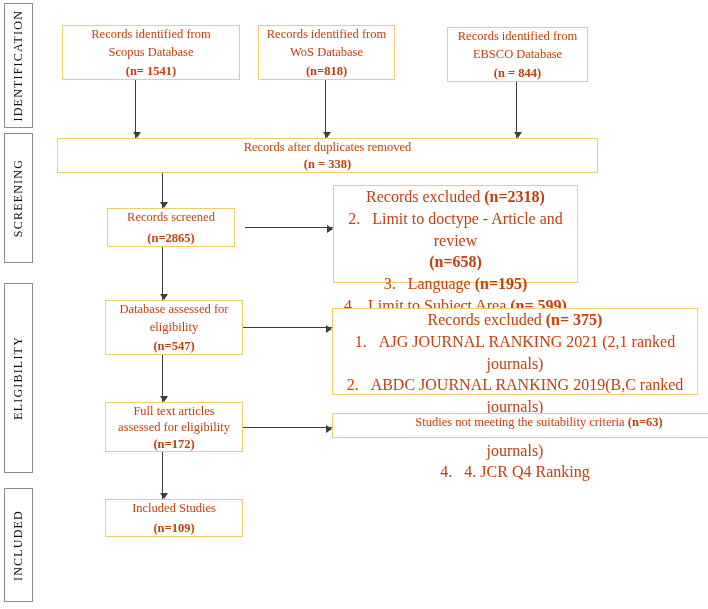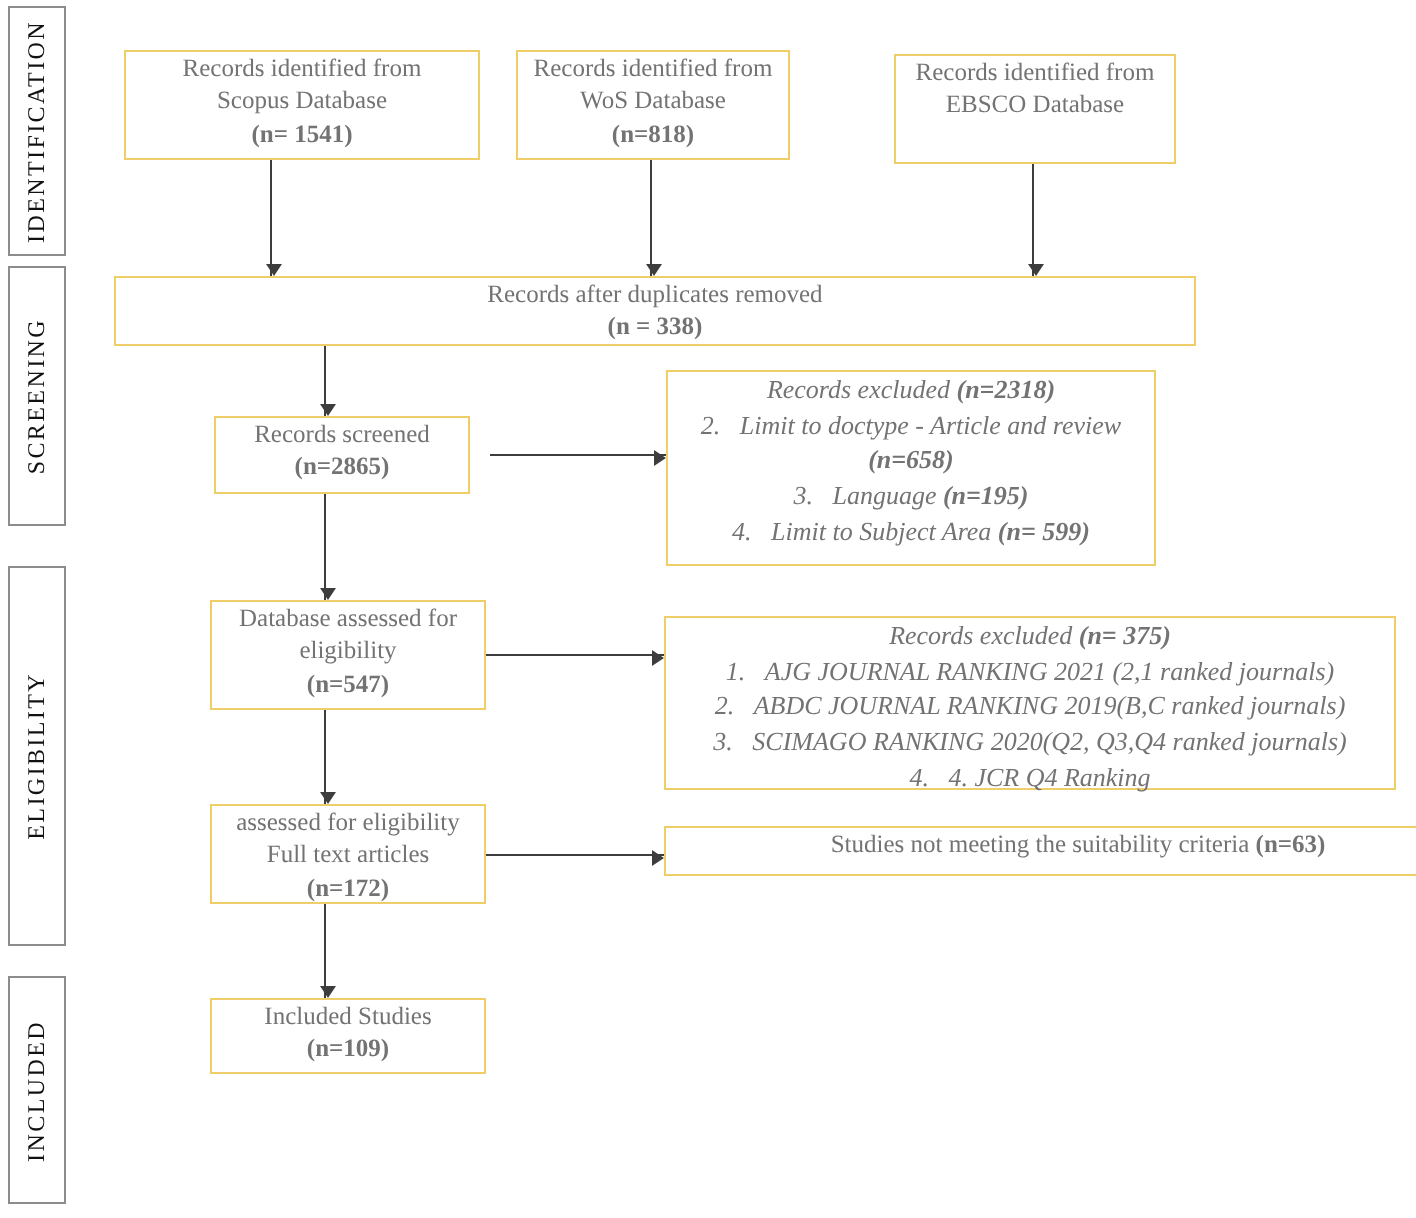--- a/index.html
+++ b/index.html
@@ -4,43 +4,43 @@
 <style>
   * { box-sizing: border-box; margin: 0; padding: 0; }
   body { background: #ffffff; font-family: "Liberation Serif", "DejaVu Serif", serif; }
   #canvas {
     position: relative; width: 708px; height: 609px;
     background: #ffffff; color: #1f1f1f; overflow: hidden;
   }
   .box {
     position: absolute; background: #fff;
     border: 1.5px solid #efcd69;
-    display: flex; flex-direction: column; justify-content: flex-start;
-    text-align: center; font-size: 12.5px; line-height: 1.3; color: #737373;
+    display: flex; flex-direction: column; justify-content: space-between;
+    text-align: center; font-size: 12.5px; line-height: 1.3; color: #c2410c;
   }
   .box b { font-weight: 700; }
   .stage {
     position: absolute; background: #fff; border: 1px solid #8c8c8c;
     display: flex; align-items: center; justify-content: center;
   }
   .stage span {
     writing-mode: vertical-rl; transform: rotate(180deg);
     font-size: 12px; letter-spacing: 1.2px; color: #111; white-space: nowrap;
   }
   .av { position: absolute; width: 0; border-left: 1.4px solid #3d3d3d; }
   .av::after {
     content: ""; position: absolute; bottom: 0; left: -3.4px;
     border: 4px solid transparent; border-bottom: none; border-top: 6px solid #3d3d3d;
   }
   .ah { position: absolute; height: 0; border-top: 1.4px solid #3d3d3d; }
   .ah::after {
     content: ""; position: absolute; right: 0; top: -3.4px;
     border: 4px solid transparent; border-right: none; border-left: 6px solid #3d3d3d;
   }
-  .small { font-size: 13px; line-height: 1.36; font-style: italic; }
+  .small { font-size: 16px; line-height: 1.36; }
   .ex-line { white-space: pre-wrap; }
 </style>
 </head>
 <body>
 
 <div id="canvas">
 
   <div class="stage" style="left:4px; top:3px; width:29px; height:125px;">
     <span>IDENTIFICATION</span>
   </div>
@@ -60,20 +60,21 @@
     <div><b>(n= 1541)</b></div>
   </div>
   <div class="box" style="left:258px; top:25px; width:137px; height:55px;">
     <div>Records identified from</div>
     <div>WoS Database</div>
     <div><b>(n=818)</b></div>
   </div>
   <div class="box" style="left:447px; top:27px; width:141px; height:55px;">
     <div>Records identified from</div>
     <div>EBSCO Database</div>
+    <div><b>(n = 844)</b></div>
   </div>
 
   <div class="box" style="left:57px; top:138px; width:541px; height:35px;">
     <div>Records after duplicates removed</div>
     <div><b>(n = 338)</b></div>
   </div>
 
   <div class="box" style="left:107px; top:208px; width:128px; height:39px;">
     <div>Records screened</div>
     <div><b>(n=2865)</b></div>
@@ -95,22 +96,22 @@
 
   <div class="box small" style="left:332px; top:308px; width:366px; height:87px;">
     <div class="ex-line"><span>Records excluded </span><b>(n= 375)</b></div>
     <div class="ex-line"><span>1.&nbsp;&nbsp;&nbsp;AJG JOURNAL RANKING 2021 (2,1 ranked journals)</span></div>
     <div class="ex-line"><span>2.&nbsp;&nbsp;&nbsp;ABDC JOURNAL RANKING 2019(B,C ranked journals)</span></div>
     <div class="ex-line"><span>3.&nbsp;&nbsp;&nbsp;SCIMAGO RANKING 2020(Q2, Q3,Q4 ranked journals)</span></div>
     <div class="ex-line"><span>4.&nbsp;&nbsp;&nbsp;4. JCR Q4 Ranking</span></div>
   </div>
 
   <div class="box" style="left:105px; top:402px; width:138px; height:50px;">
+    <div>Full text articles</div>
     <div>assessed for eligibility</div>
-    <div>Full text articles</div>
     <div><b>(n=172)</b></div>
   </div>
 
   <div class="box" style="left:332px; top:413px; width:414px; height:25px;">
     <div><span>Studies not meeting the suitability criteria </span><b>(n=63)</b></div>
   </div>
 
   <div class="box" style="left:105px; top:499px; width:138px; height:38px;">
     <div>Included Studies</div>
     <div><b>(n=109)</b></div>

